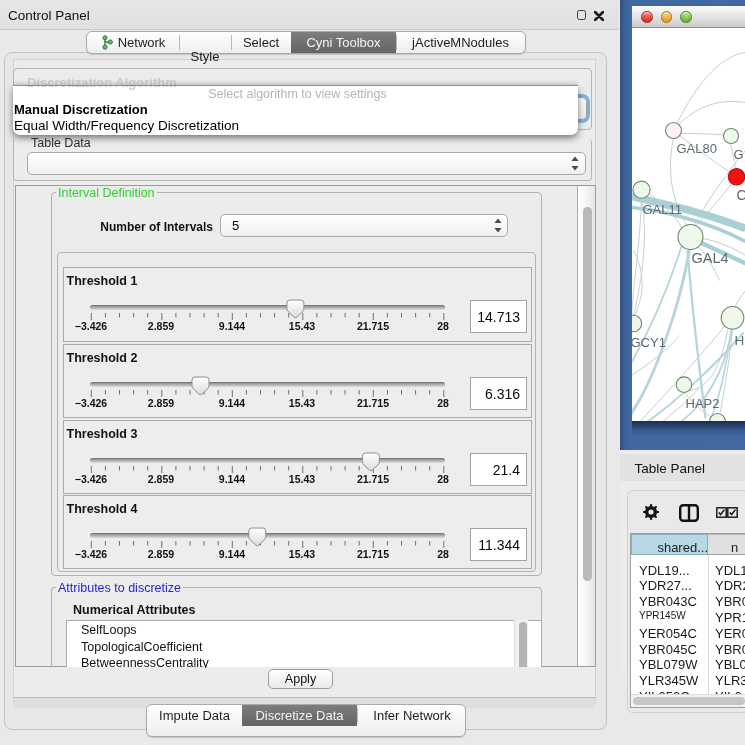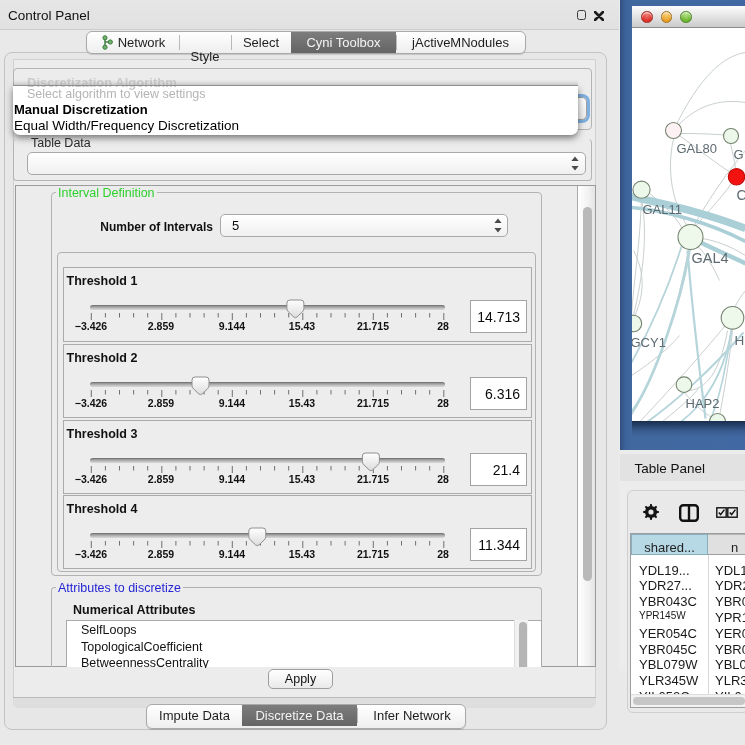--- a/index.html
+++ b/index.html
@@ -35,21 +35,21 @@
       <div class="txt" style="left:204px;top:2.5px;width:105px;text-align:center;font-size:13px;color:#f4f4f4">Cyni Toolbox</div>
       <div class="abs" style="left:309px;top:3px;width:1px;height:15px;background:#b9b9b9"></div>
       <div class="txt" style="left:309px;top:2.5px;width:129px;text-align:center;font-size:13px;color:#1d1d1d">jActiveMNodules</div>
     </div>
     <div class="abs" style="left:13px;top:68px;width:579px;height:62px;border:1px solid #b4b4b4;border-radius:4px"></div>
     <div class="abs" style="left:560px;top:97px;width:27px;height:23px;background:linear-gradient(#fdfdfd,#ececec);border:1px solid #9f9f9f;border-radius:5px;box-shadow:0 0 0 3px rgba(90,155,222,0.75)"></div>
     <div class="abs" style="left:13px;top:86px;width:565px;height:49px;background:#ffffff;border-radius:0 0 7px 7px;box-shadow:0 3px 7px rgba(0,0,0,0.5)"></div>
     <div class="txt" style="left:27px;top:75px;font-size:13px;font-weight:bold;color:#cbcbcb">Discretization Algorithm</div>
     <div class="abs" style="left:13px;top:80px;width:565px;height:6px;background:linear-gradient(rgba(255,255,255,0),rgba(130,130,130,0.28))"></div>
     <div class="abs" style="left:13px;top:85px;width:565px;height:1px;background:#8f8f8f"></div>
-    <div class="txt" style="left:27px;top:87px;width:565px;font-size:12.5px;color:#b4b4b4">Select algorithm to view settings</div>
+    <div class="txt" style="left:15px;top:87px;width:565px;text-align:center;font-size:12.5px;color:#b4b4b4">Select algorithm to view settings</div>
     <div class="txt" style="left:14px;top:102px;font-size:13px;font-weight:bold;color:#000">Manual Discretization</div>
     <div class="txt" style="left:14px;top:118px;font-size:13.5px;color:#000">Equal Width/Frequency Discretization</div>
     <div class="abs" style="left:13px;top:139px;width:579px;height:42px;border:1px solid #b4b4b4;border-radius:4px;border-top:none"></div>
     <div class="txt" style="left:31px;top:136px;font-size:12.5px;color:#2a2a2a">Table Data</div>
     <div class="abs" style="left:27px;top:152px;width:559px;height:23px;background:linear-gradient(#ffffff,#f0f0f0);border:1px solid #a9a9a9;border-radius:5px"></div>
     <svg class="abs" style="left:570px;top:156px" width="10" height="15" viewBox="0 0 10 15">
 <path d="M5,0.5 L8.6,5 L1.4,5 Z" fill="#4a4a4a"></path>
       <path d="M5,14.5 L8.6,10 L1.4,10 Z" fill="#4a4a4a"></path>
     </svg>
     <div class="abs" style="left:15px;top:185px;width:581px;height:482px;background:#ececec;border:1px solid #9b9b9b"></div>
@@ -246,21 +246,21 @@
     <div class="txt" style="left:73px;top:603px;font-size:12.5px;font-weight:bold;color:#111">Numerical Attributes</div>
     <div class="abs" style="left:66px;top:619.5px;width:476px;height:47.5px;background:#ffffff;border:1px solid #aaaaaa;border-bottom:none"></div>
     <div class="txt" style="left:81px;top:623px;font-size:12.5px;color:#111">SelfLoops</div>
     <div class="txt" style="left:81px;top:639.5px;font-size:12.5px;color:#111">TopologicalCoefficient</div>
     <div class="txt" style="left:81px;top:656px;font-size:12.5px;color:#111">BetweennessCentrality</div>
     <div class="abs" style="left:66px;top:668px;width:480px;height:6px;background:#ececec"></div>
     <div class="abs" style="left:514px;top:620px;width:14px;height:47px;background:#f1f1f1;border-left:1px solid #ddd"></div>
     <div class="abs" style="left:518.5px;top:622px;width:8.5px;height:45px;background:#b5b5b5;border-radius:4px 4px 0 0"></div>
     <div class="abs" style="left:268px;top:669px;width:65px;height:20px;background:linear-gradient(#ffffff,#e9e9e9);border:1px solid #9d9d9d;border-radius:5px"></div>
     <div class="txt" style="left:268px;top:672px;width:65px;text-align:center;font-size:12.5px;color:#111">Apply</div>
-    <div class="abs" style="left:146px;top:704px;width:320px;height:25px;background:linear-gradient(#ffffff,#eeeeee);border:1px solid #a9a9a9;border-radius:6px;box-shadow:0 1px 1px rgba(0,0,0,0.15)">
+    <div class="abs" style="left:146px;top:704px;width:320px;height:33px;background:linear-gradient(#ffffff,#eeeeee);border:1px solid #a9a9a9;border-radius:6px;box-shadow:0 1px 1px rgba(0,0,0,0.15)">
       <div class="txt" style="left:0px;top:2.5px;width:95px;text-align:center;font-size:13px;color:#1d1d1d">Impute Data</div>
       <div class="abs" style="left:95px;top:0;width:115px;height:21px;background:linear-gradient(#7d7d7d,#646464)"></div>
       <div class="txt" style="left:95px;top:2.5px;width:115px;text-align:center;font-size:13px;color:#f4f4f4">Discretize Data</div>
       <div class="abs" style="left:210px;top:3px;width:1px;height:15px;background:#b9b9b9"></div>
       <div class="txt" style="left:210px;top:2.5px;width:110px;text-align:center;font-size:13px;color:#1d1d1d">Infer Network</div>
     </div>
   </div>
 <div class="abs" style="left:619px;top:0;width:126px;height:671px;background:#ececec">
     <div class="abs" style="left:1px;top:0;width:125px;height:450px;background:linear-gradient(90deg,#31507f 0,#3c6299 5px,#41699f 12px,#4168a2)"></div>
     <div class="abs" style="left:12.5px;top:421px;width:113.5px;height:16px;background:linear-gradient(rgba(16,32,60,0.82),rgba(30,50,85,0.25) 60%,rgba(40,60,95,0))"></div>
@@ -346,21 +346,21 @@
 <rect x="0.8" y="0.8" width="9.4" height="9.4" fill="none" stroke="#111" stroke-width="1.4"></rect>
 <path d="M2.8,5.6 L4.6,7.6 L8.4,2.6" fill="none" stroke="#111" stroke-width="1.5"></path>
     </svg>
     <svg class="abs" style="left:108px;top:507px" width="11" height="11" viewBox="0 0 11 11">
 <rect x="0.8" y="0.8" width="9.4" height="9.4" fill="none" stroke="#111" stroke-width="1.4"></rect>
 <path d="M2.8,5.6 L4.6,7.6 L8.4,2.6" fill="none" stroke="#111" stroke-width="1.5"></path>
     </svg>
     <div class="abs" style="left:11px;top:533px;width:115px;height:174px;background:#ffffff;border:1px solid #9e9e9e;border-right:none"></div>
     <div class="abs" style="left:12px;top:534px;width:77px;height:21px;background:#b7d9e6;border:1px solid #89aebe"></div>
     <div class="abs" style="left:89px;top:534px;width:37px;height:21px;background:#e0e0e0;border-top:1px solid #b5b5b5;border-bottom:1px solid #9e9e9e"></div>
-    <div class="txt" style="left:12px;top:540px;width:77px;text-align:center;font-size:13px;color:#222">shared...</div>
+    <div class="txt" style="left:12px;top:540px;width:77px;text-align:right;font-size:13px;color:#222">shared...</div>
     <div class="txt" style="left:112px;top:540px;font-size:13px;color:#222">n</div>
     <div class="abs" style="left:89px;top:555px;width:1px;height:139px;background:#d7d7d7"></div>
     <div class="txt" style="left:20px;top:562.5px;font-size:13px;color:#1a1a1a">YDL19...</div>
     <div class="txt" style="left:96px;top:562.5px;font-size:13px;color:#1a1a1a">YDL1</div>
     <div class="txt" style="left:20px;top:578.3px;font-size:13px;color:#1a1a1a">YDR27...</div>
     <div class="txt" style="left:96px;top:578.3px;font-size:13px;color:#1a1a1a">YDR2</div>
     <div class="txt" style="left:20px;top:594.1px;font-size:13px;color:#1a1a1a">YBR043C</div>
     <div class="txt" style="left:96px;top:594.1px;font-size:13px;color:#1a1a1a">YBR0</div>
     <div class="txt" style="left:20px;top:609.9px;font-size:10px;color:#1a1a1a">YPR145W</div>
     <div class="txt" style="left:96px;top:609.9px;font-size:13px;color:#1a1a1a">YPR1</div>

